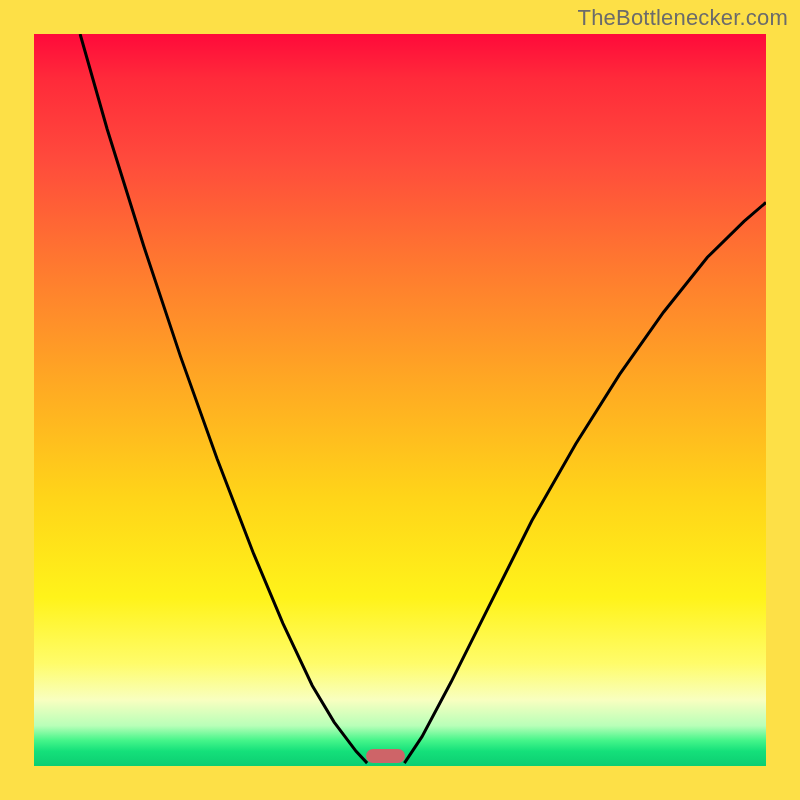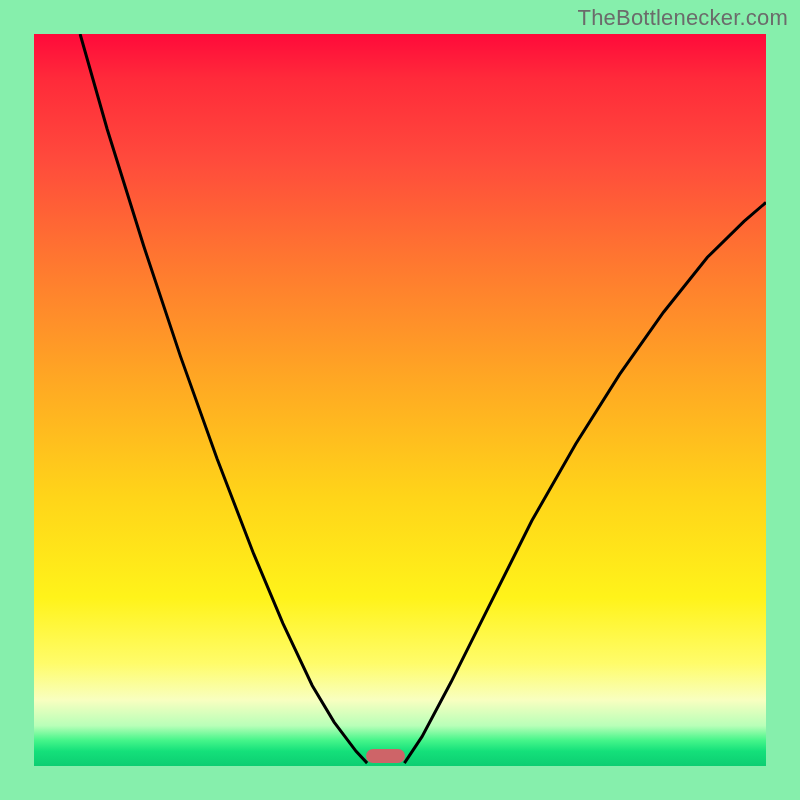--- a/index.html
+++ b/index.html
@@ -10,21 +10,21 @@
     background: #000;
     overflow: hidden;
     font-family: Arial, Helvetica, sans-serif;
   }
   .frame {
     position: absolute;
     top: 0;
     left: 0;
     width: 800px;
     height: 800px;
-    background: #86efac;
+    background: #fde047;
   }
   .plot {
     position: absolute;
     top: 34px;
     left: 34px;
     width: 732px;
     height: 732px;
     overflow: hidden;
   }
   .gradient {

